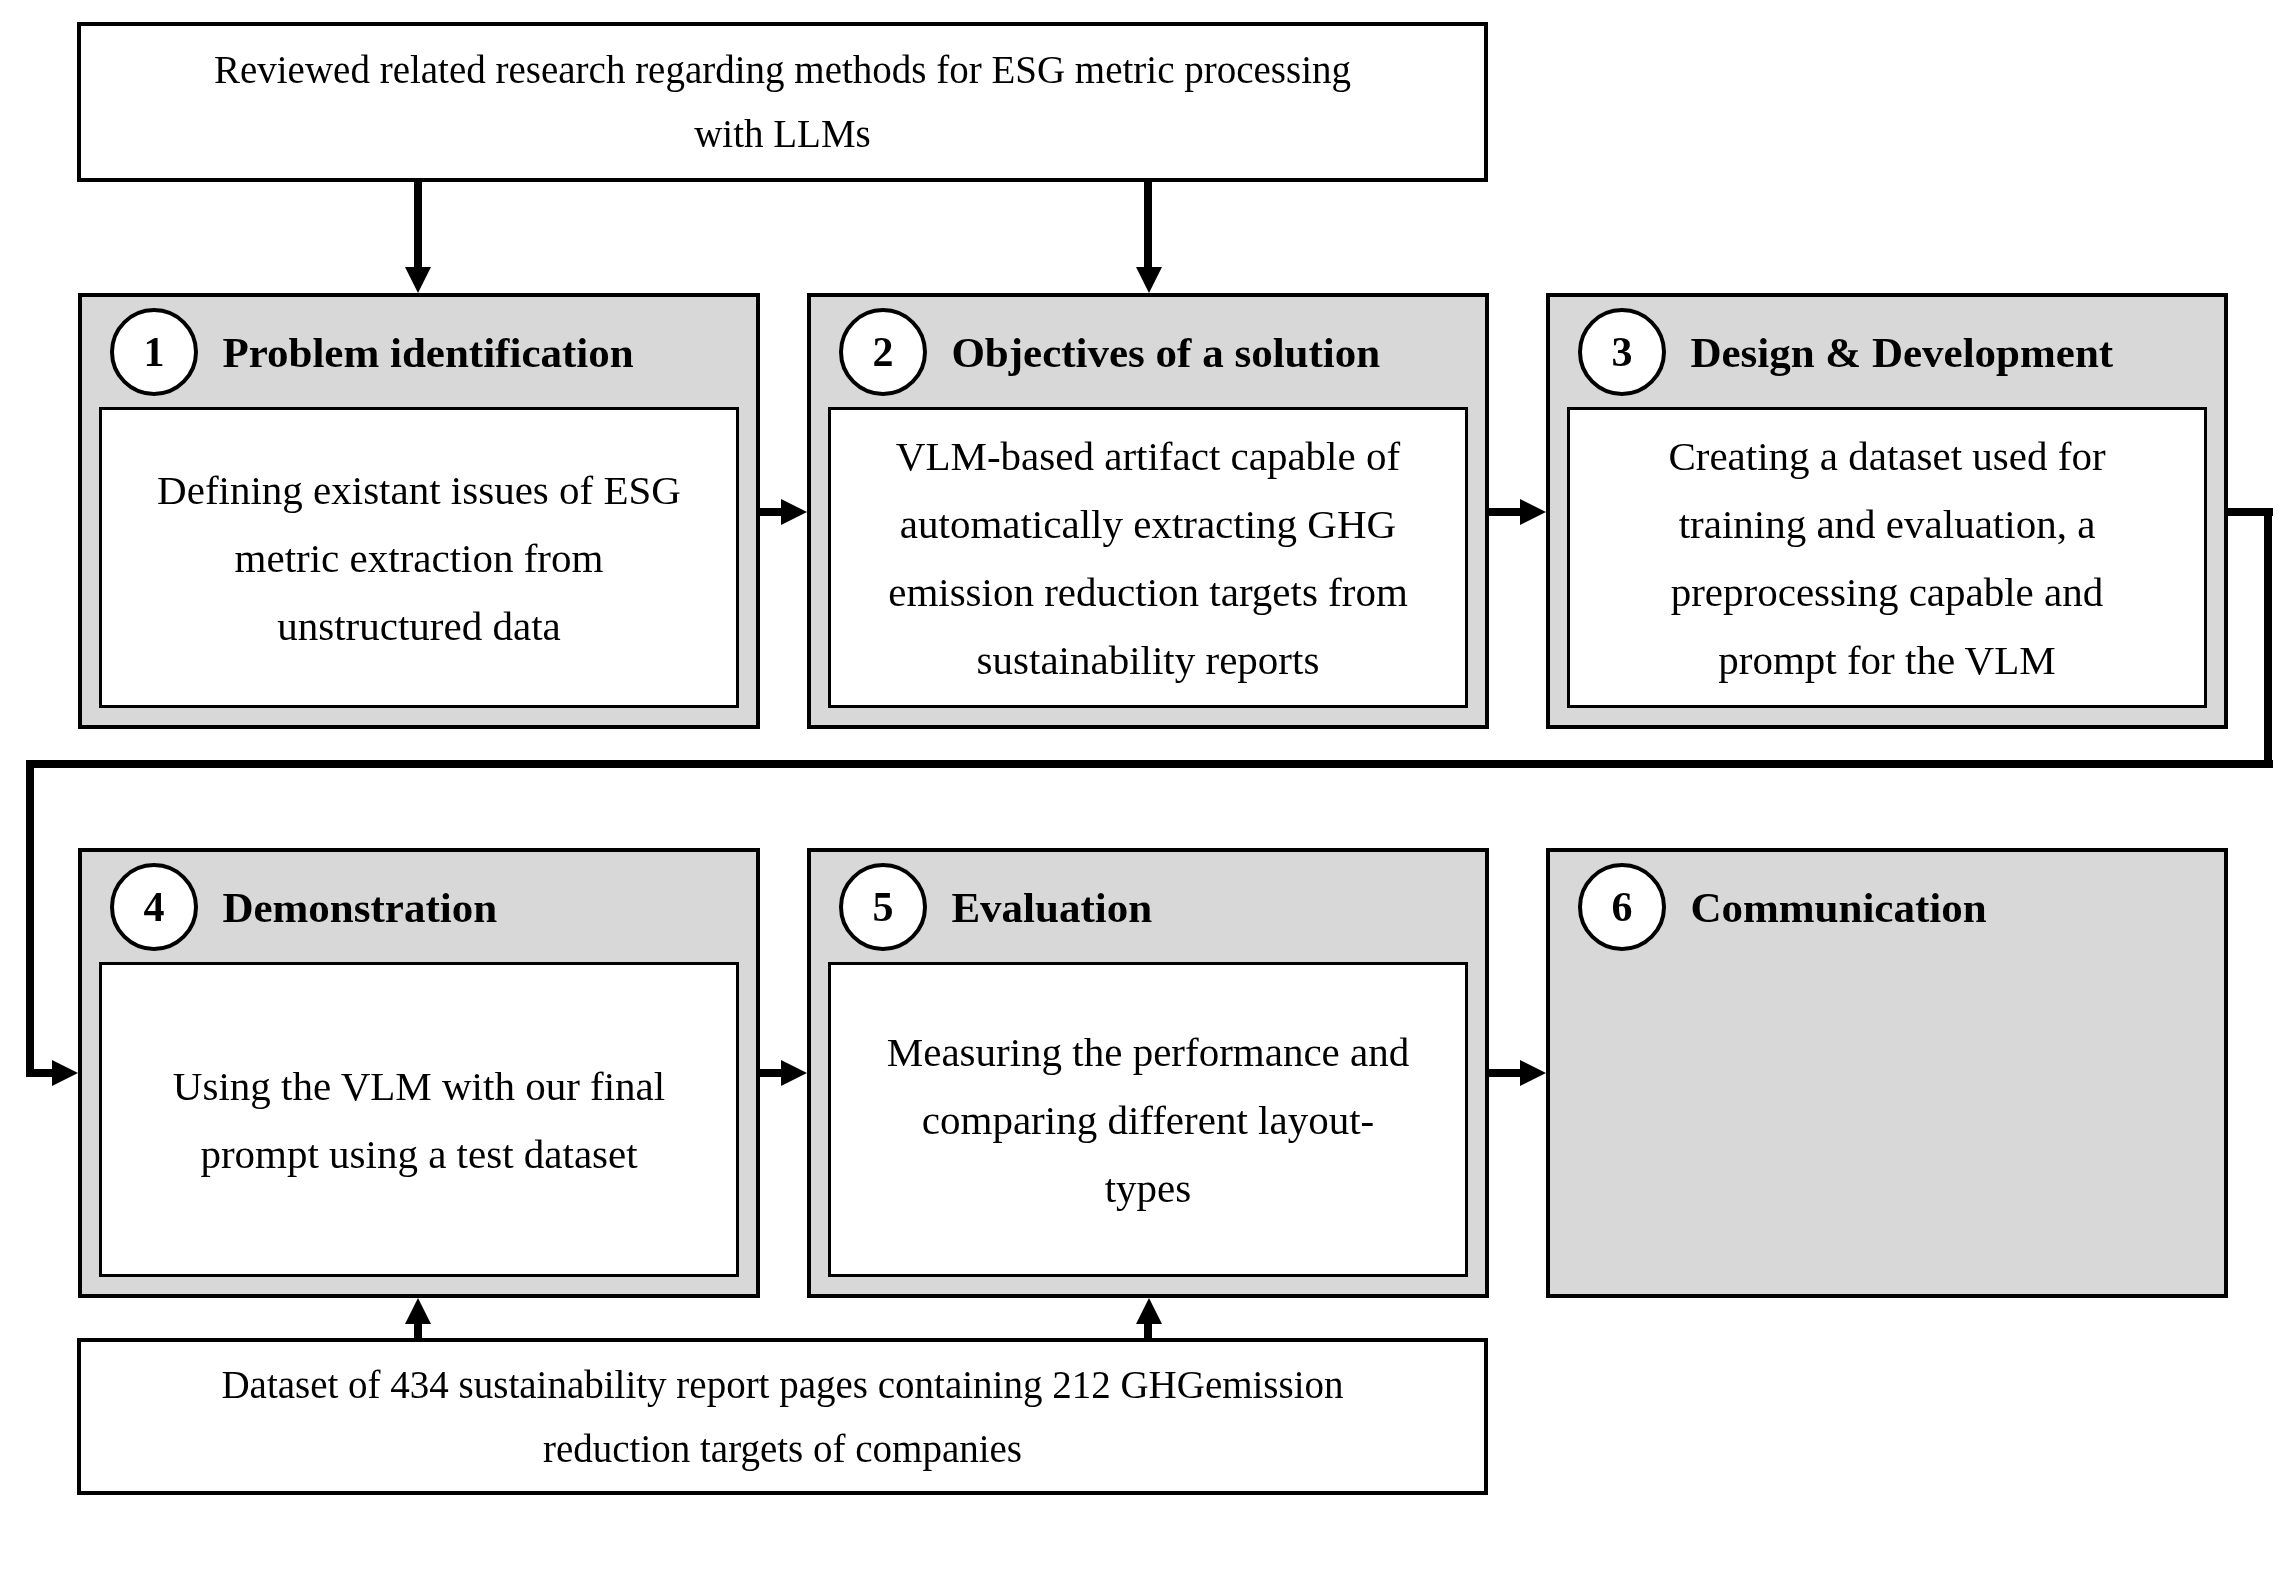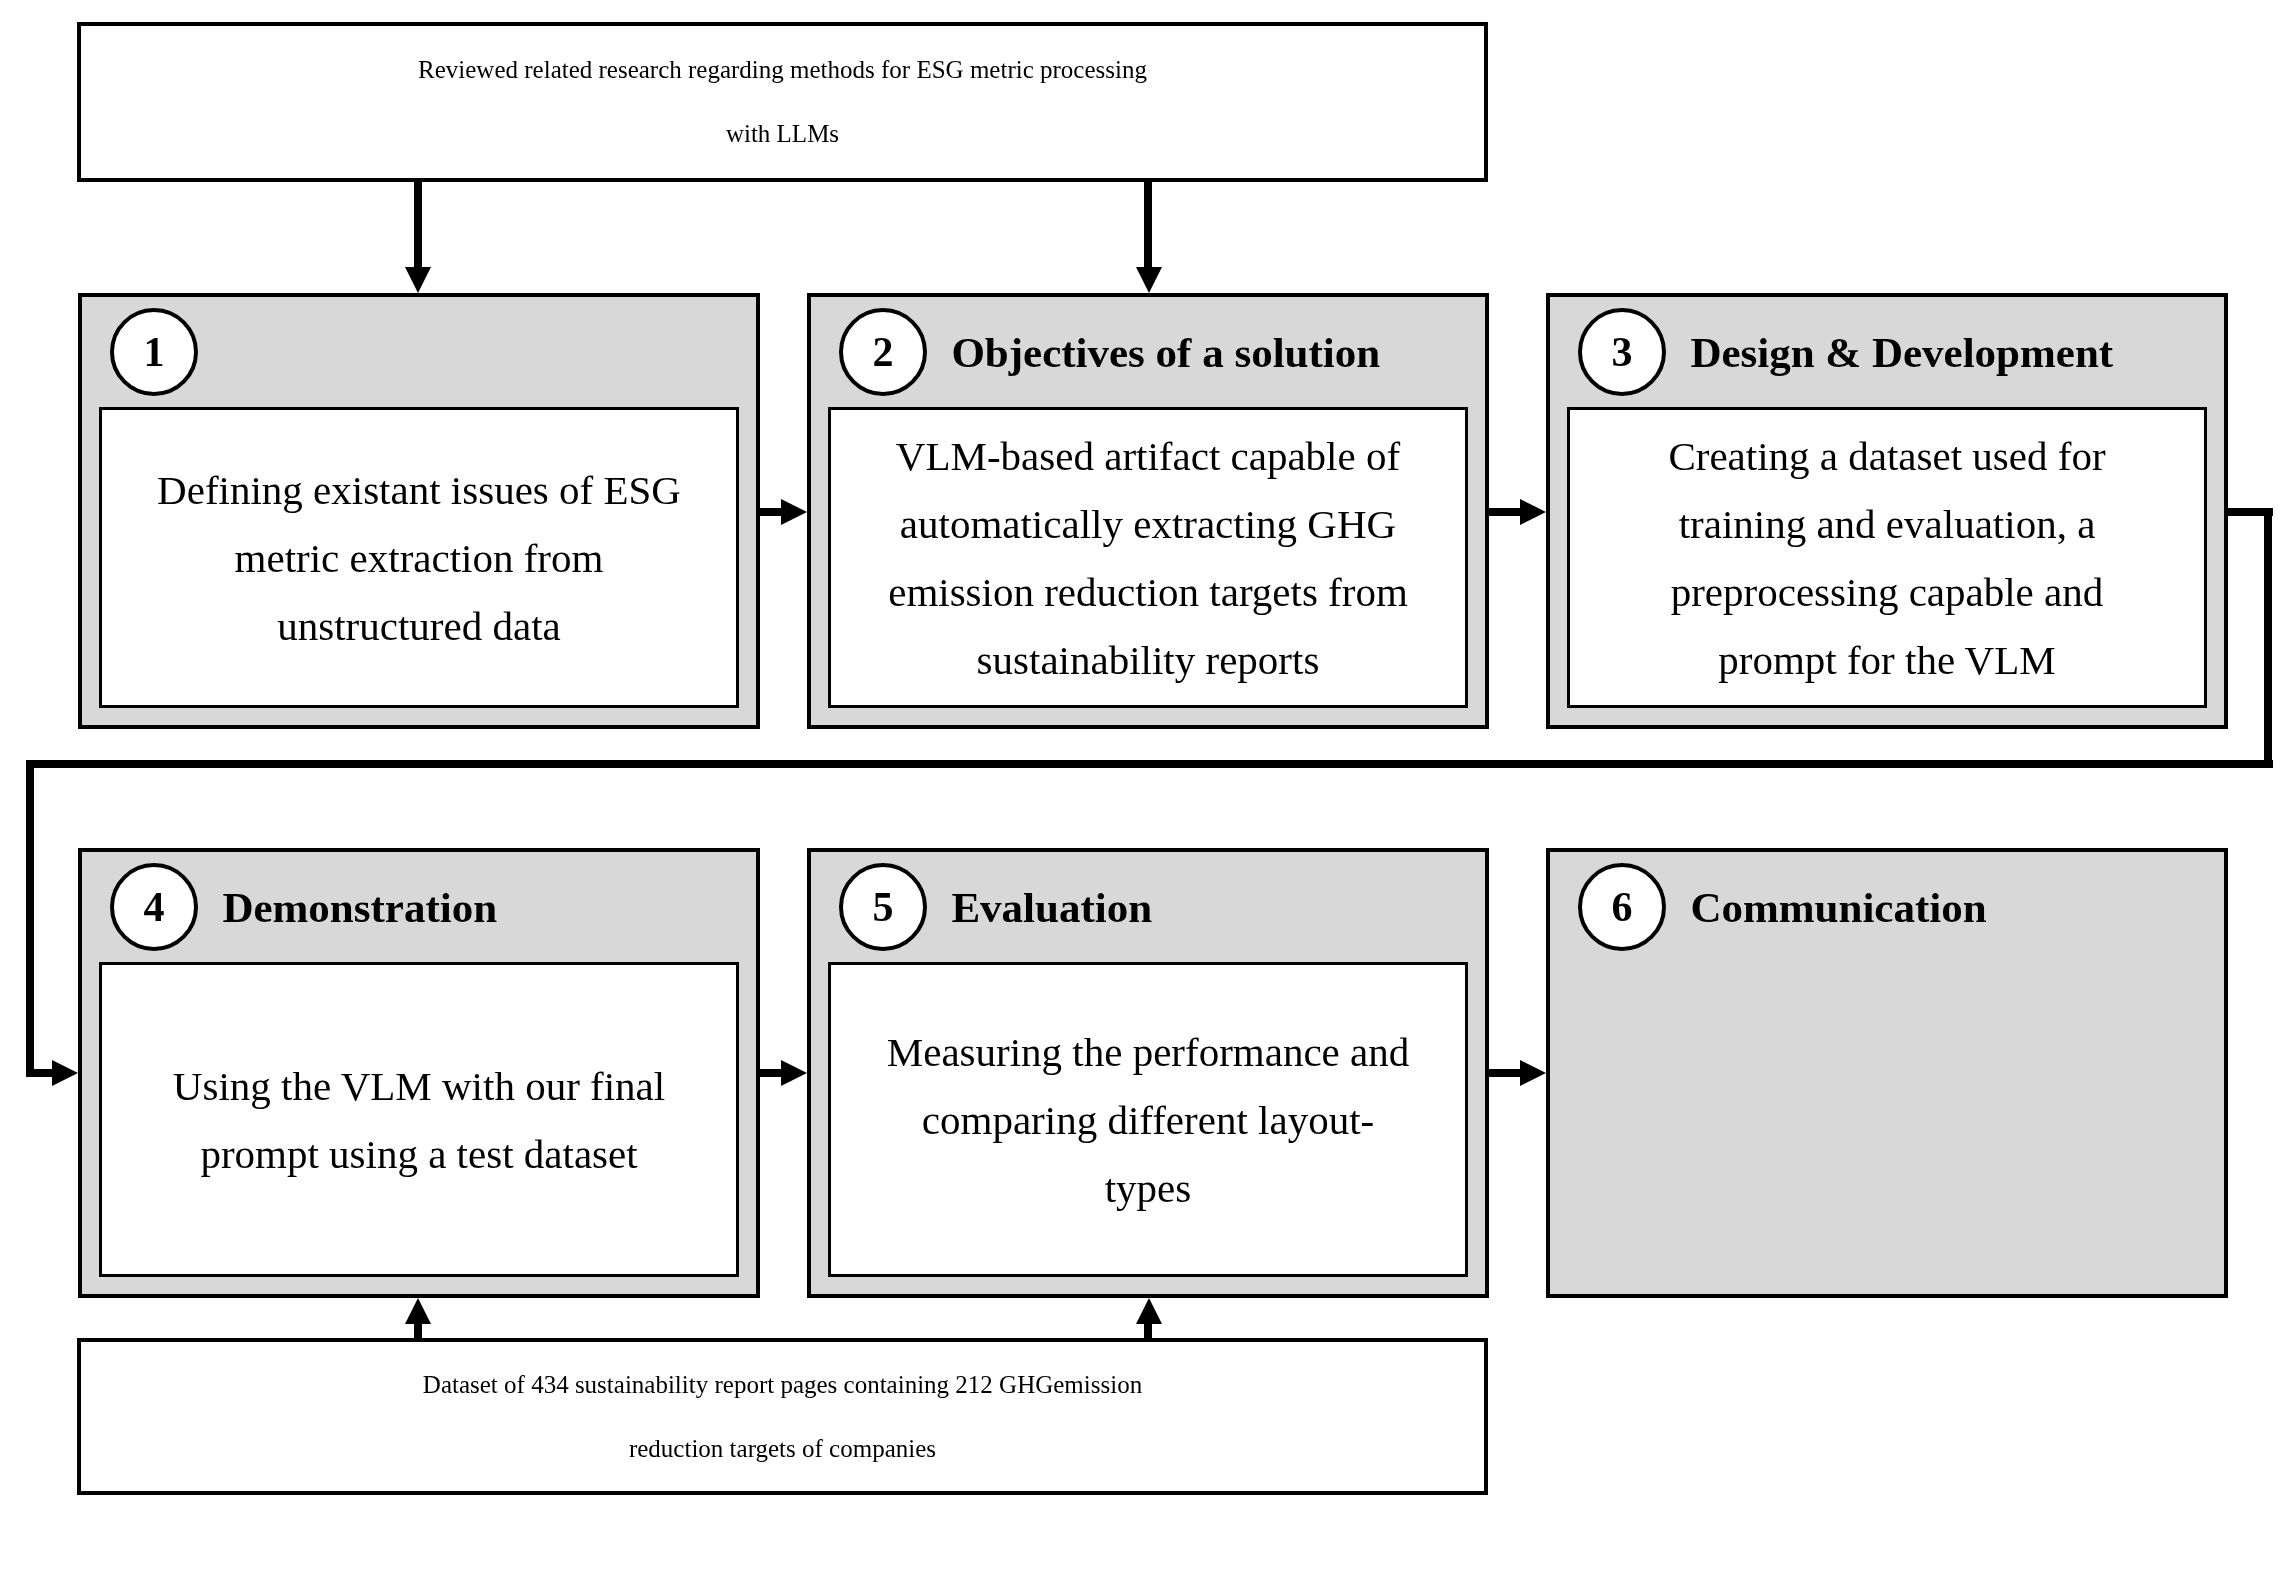--- a/index.html
+++ b/index.html
@@ -4,21 +4,21 @@
 <style>
   html,body{margin:0;padding:0;background:#ffffff;}
   .canvas{
     position:relative;width:2295px;height:1591px;background:#ffffff;
     font-family:"Liberation Serif","DejaVu Serif",serif;color:#000;
   }
   
   .note{
     position:absolute;background:var(--panel-fill,#ffffff);border:4.1px solid var(--line-color,#000);
     box-sizing:border-box;display:flex;align-items:center;justify-content:center;
-    text-align:center;font-size:25px;line-height:64px;
+    text-align:center;font-size:39px;line-height:64px;
   }
   .note span{white-space:pre-line;}
   .top-note{left:77px;top:22.4px;width:1411px;height:160px;}
   .bottom-note{left:77px;top:1338px;width:1411px;height:157px;}
   
   .step{
     position:absolute;background:var(--step-fill,#d8d8d8);
     border:4.7px solid var(--line-color,#000);box-sizing:border-box;
   }
   .s1{left:78px;top:293px;width:682px;height:436px;}
@@ -64,20 +64,21 @@
   <div class="line" style="left:414px;top:182px;width:8.1px;height:89px;"></div>
   <div class="tri down" style="left:405px;top:267px;"></div>
   <div class="line" style="left:1144px;top:182px;width:8.1px;height:89px;"></div>
   <div class="tri down" style="left:1136px;top:267px;"></div>
 
   <div class="step s1">
     <div class="header">
       <div class="badge">
         <span>1</span>
       </div>
+      <span class="title">Problem identification</span>
     </div>
     <div class="panel">
       <span>Defining existant issues of ESG
 metric extraction from
 unstructured data</span>
     </div>
   </div>
 
   <div class="step s2">
     <div class="header">

